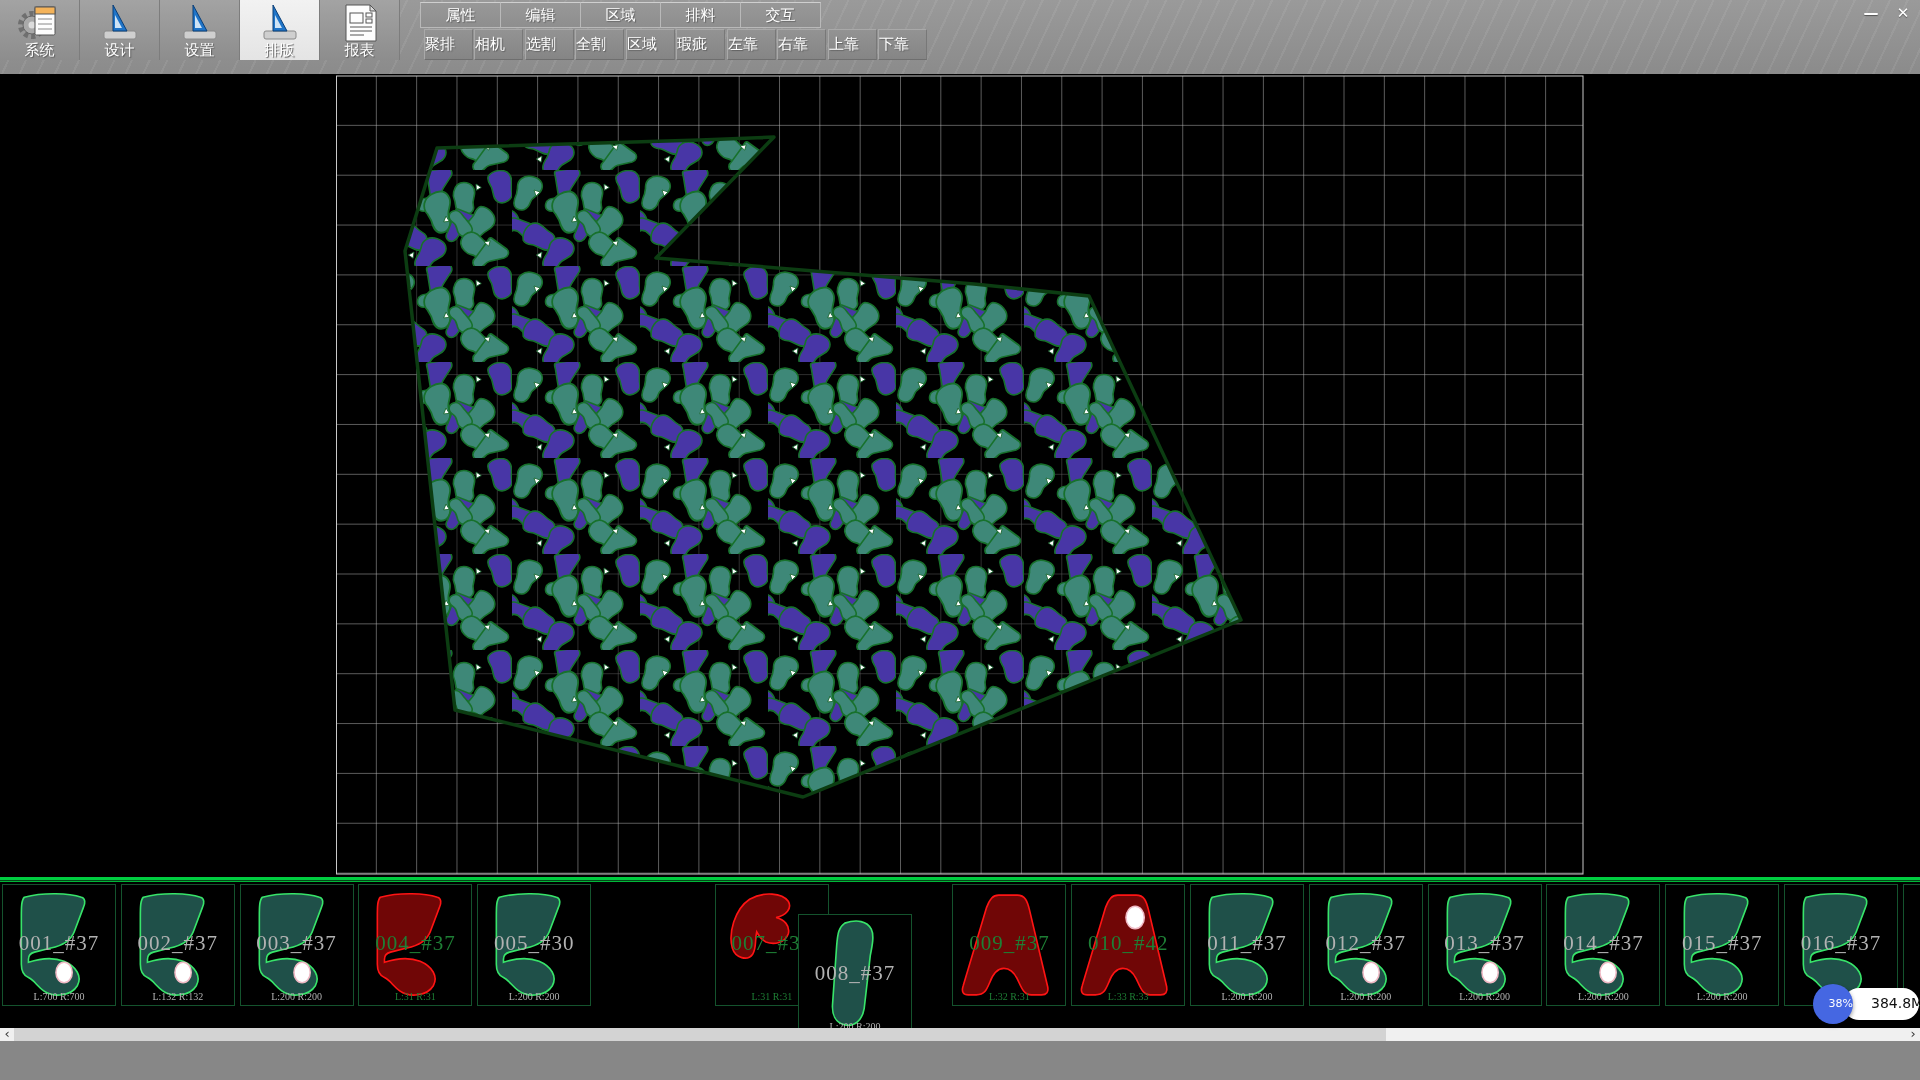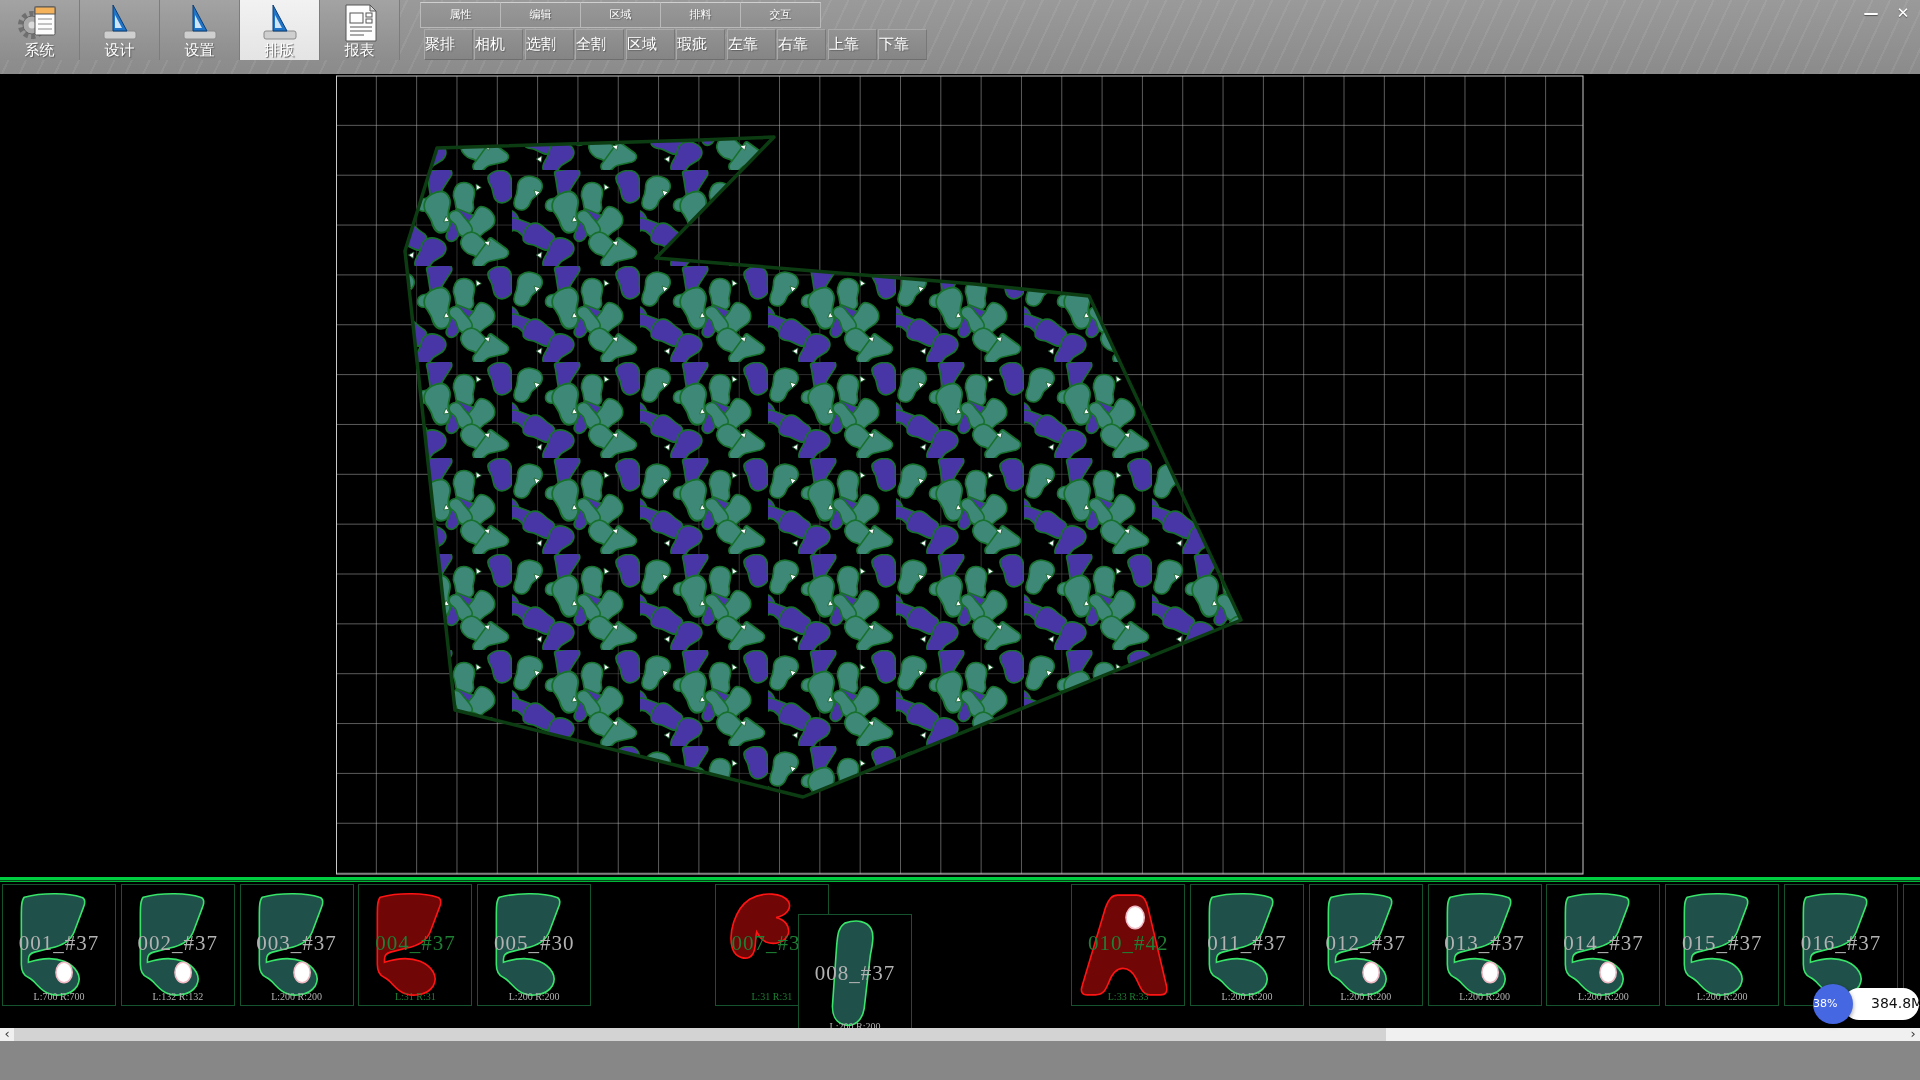--- a/index.html
+++ b/index.html
@@ -8,21 +8,21 @@
   
   #toolbar{left:0;top:0;width:1920px;height:74px;
     background:repeating-linear-gradient(115deg,rgba(255,255,255,.07) 0 2px,rgba(0,0,0,0) 2px 16px),
                linear-gradient(#9a9a9a,#8b8b8b);}
   .tab{top:0;height:60px;width:79px;border-right:1px solid #7d7d7d;
     background:linear-gradient(#a3a3a3,#8d8d8d);text-align:center;cursor:default;}
   .tab.active{background:linear-gradient(#f2f2f2,#e4e4e4);}
   .tab .ticon{display:block;margin:3px auto 0;width:44px;height:40px;}
   .tab .tlabel{display:block;margin-top:-2px;font-size:15px;color:#fff;text-shadow:1px 1px 1px #5a5a5a;}
   .menubtn{top:2px;height:24px;width:79px;border:1px solid #b9b9b9;border-top-color:#cfcfcf;
-    color:#fff;font-size:11px;text-align:center;line-height:24px;text-shadow:1px 1px 1px #5f5f5f;
+    color:#fff;font-size:15px;text-align:center;line-height:24px;text-shadow:1px 1px 1px #5f5f5f;
     background:linear-gradient(#989898,#8e8e8e);}
   .toolbtn{top:29px;height:29px;width:47px;border:1px solid #a9a9a9;border-bottom-color:#6e6e6e;border-right-color:#787878;
     color:#fff;font-size:15px;text-align:left;line-height:29px;text-shadow:1px 1px 1px #5f5f5f;
     background:linear-gradient(#939393,#858585);}
   .winbtn{top:4px;height:19px;color:#fff;font-weight:bold;text-align:center;line-height:19px;
     font-size:15px;text-shadow:0 1px 1px #555;}
   
   #canvas{left:0;top:74px;width:1920px;height:803px;background:#000;}
   .pt{fill:#3E8878}.pp{fill:#4836A6}
   
@@ -46,21 +46,21 @@
   .scrollarrow{top:0;width:14px;height:13px;color:#333;font-size:13px;line-height:12px;text-align:center;}
   #statusbar{left:0;top:1041px;width:1920px;height:39px;background:#878787;}
   
   #membadge{left:1813px;top:984px;width:110px;height:42px;}
   #mempill{position:absolute;left:30px;top:4px;width:76px;height:32px;background:#fff;border-radius:16px;
     box-shadow:0 2px 4px rgba(0,0,0,.45);}
   #mempill span{position:absolute;left:28px;top:7px;font-size:14px;color:#111;}
   #memcircle{position:absolute;left:0;top:0;width:40px;height:40px;border-radius:50%;
     background:radial-gradient(circle at 35% 30%,#7d9bف0 0,#5f82ee 30%,#3a5fe0 75%,#2b4bc8 100%);
     background-color:#4567e2;box-shadow:0 2px 4px rgba(0,0,0,.4);}
-  #memcircle span{position:absolute;width:100%;text-align:left;top:13px;font-size:11px;color:#fff;}
+  #memcircle span{position:absolute;width:100%;text-align:right;top:13px;font-size:11px;color:#fff;}
 </style>
 </head>
 <body>
 
 <div id="toolbar" class="abs">
 
   <div class="tab abs" style="left:0">
     <span class="ticon">
       <svg viewBox="0 0 44 40" width="44" height="40">
         <circle cx="14" cy="22" r="11" fill="none" stroke="#6f6f6f" stroke-width="6" stroke-dasharray="4 3"></circle>
@@ -263,20 +263,28 @@
       <span class="tlr">L:31 R:31</span>
     </div>
     <div class="thumb teal" style="left: 798px; margin-top: 30px;">
       <svg viewBox="0 0 100 112">
         <use class="tshape" href="#sh-strip"></use>
         <ellipse class="hole" style="display:none" cx="55" cy="84" rx="8" ry="10"></ellipse>
       </svg>
       <span class="tname">008_#37</span>
       <span class="tlr">L:200 R:200</span>
     </div>
+    <div class="thumb red" style="left: 952.4px;">
+      <svg viewBox="0 0 100 112">
+        <use class="tshape" href="#sh-a"></use>
+        <ellipse class="hole" style="display:none" cx="55" cy="84" rx="8" ry="10"></ellipse>
+      </svg>
+      <span class="tname">009_#37</span>
+      <span class="tlr">L:32 R:31</span>
+    </div>
     <div class="thumb red" style="left: 1071.2px;">
       <svg viewBox="0 0 100 112">
         <use class="tshape" href="#sh-a"></use>
         <ellipse class="hole" style="display: block;" cx="57" cy="30" rx="9" ry="11"></ellipse>
       </svg>
       <span class="tname">010_#42</span>
       <span class="tlr">L:33 R:33</span>
     </div>
     <div class="thumb teal" style="left: 1190px;">
       <svg viewBox="0 0 100 112">

